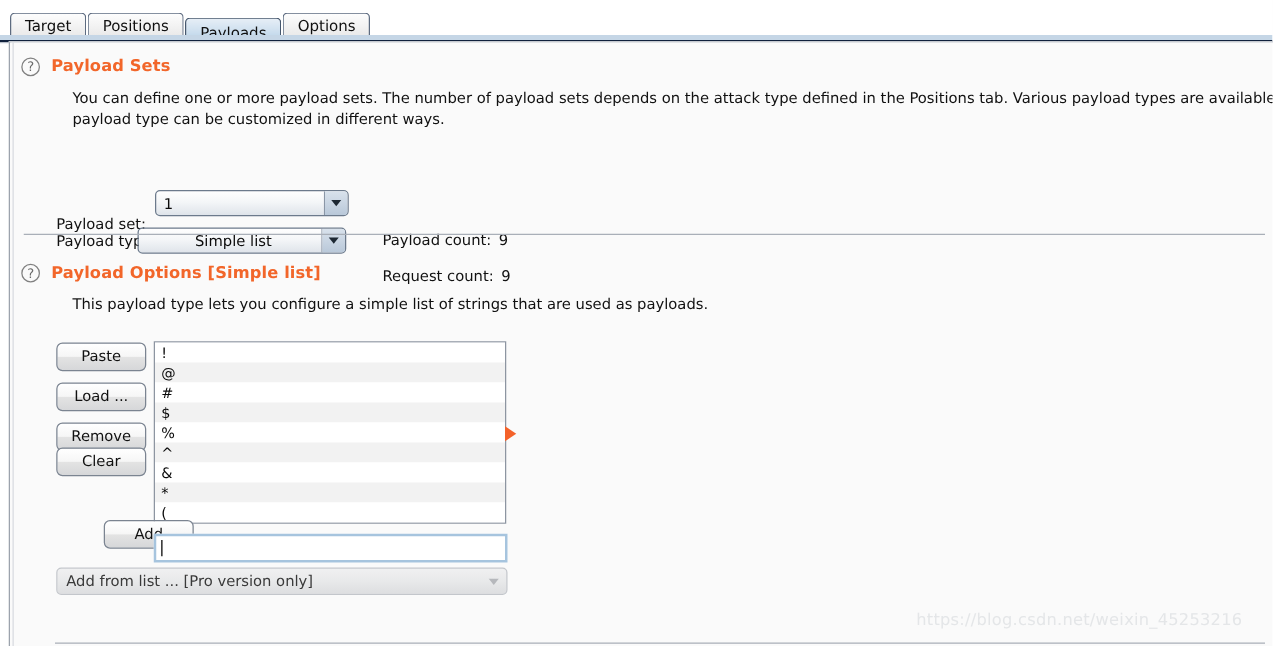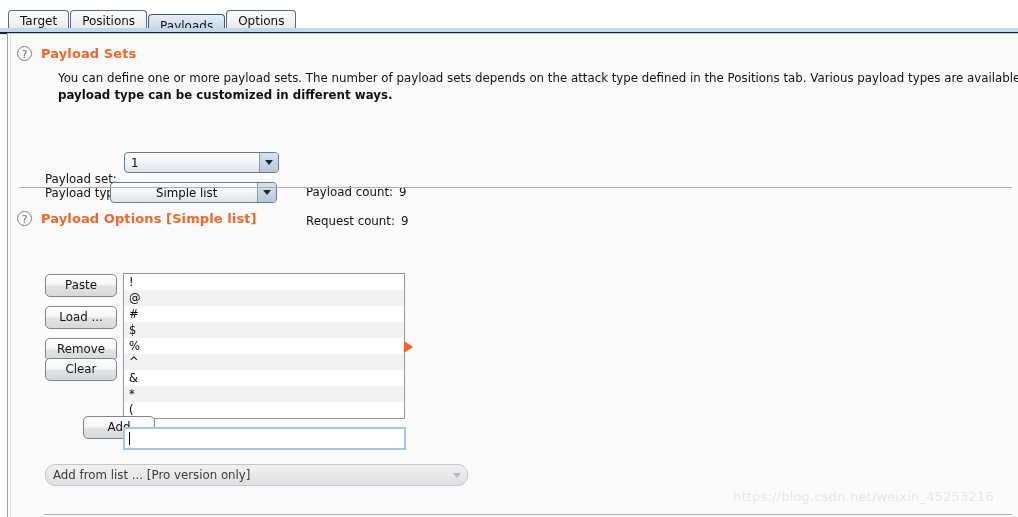--- a/index.html
+++ b/index.html
@@ -306,21 +306,21 @@
 
 <div class="panel">
   <div class="panel-inner-edge"></div>
 
   <div class="section" style="left:9px; top:10px; width:995px;">
     <div class="sec-head">
       <div class="qmark">?</div>
       <div class="sec-title">Payload Sets</div>
     </div>
     <div class="sec-desc">You can define one or more payload sets. The number of payload sets depends on the attack type defined in the Positions tab. Various payload types are available for each pay</div>
-    <div class="sec-desc" style="margin-top:1px;font-weight:bold;">payload type can be customized in different ways.</div>
+    <div class="sec-desc" style="margin-top:1px;">payload type can be customized in different ways.</div>
   </div>
 
   <div class="form-label" style="left:37px; top:122px;margin-top:16px;">Payload set:</div>
   <div class="combo" style="left:116px; top:118px; width:155px;">
     <div class="combo-text">1</div>
     <div class="combo-btn">
         <span class="caret"></span>
       </div>
   </div>
   <div class="form-label" style="left:298px; top:122px;margin-top:29px;">
@@ -348,20 +348,21 @@
   <div class="divider" style="left:12px; top:153px; width:0;"></div>
   <div class="divider" style="left:11px; top:153px; width:0;"></div>
 
   <div class="divider" style="left:11px; top:153px; width:993px; display:block; top:153px;"></div>
 
   <div class="section" style="left:9px; top:175px; width:995px;">
     <div class="sec-head">
       <div class="qmark">?</div>
       <div class="sec-title">Payload Options [Simple list]</div>
     </div>
+    <div class="sec-desc">This payload type lets you configure a simple list of strings that are used as payloads.</div>
   </div>
 
   <div class="btn" style="left:37px; top:240px;">Paste</div>
   <div class="btn" style="left:37px; top:272px;">Load ...</div>
   <div class="btn" style="left:37px; top:304px;">Remove</div>
   <div class="btn" style="left:37px; top:324px;">Clear</div>
 
   <div class="listbox" style="left:115px; top:239px; width:282px; height:146px;">
     <div class="listrow">!</div>
     <div class="listrow alt">@</div>
@@ -375,21 +376,21 @@
   </div>
 
   <div class="marker" style="left:396px; top:307px;"></div>
 
   <div class="btn" style="left:37px; top:382px;margin-left:38px;">Add</div>
   <div class="textinput" style="left:115px; top:393px; width:283px;" placeholder="">
     <div class="caret-bar"></div>
     <span class="val"></span>
   </div>
 
-  <div class="combo-disabled" style="left:37px; top:430px; width:423px;border-radius:10px;">
+  <div class="combo-disabled" style="left:37px; top:420px; width:361px;">
     <div class="combo-text">Add from list ... [Pro version only]</div>
     <div class="combo-btn">
         <span class="caret-disabled"></span>
       </div>
   </div>
 
   <div class="divider" style="left:36px; top:480px; width:968px;"></div>
 </div>
 
 <div class="watermark" style="left:733px; top:489px;">https://blog.csdn.net/weixin_45253216</div>

